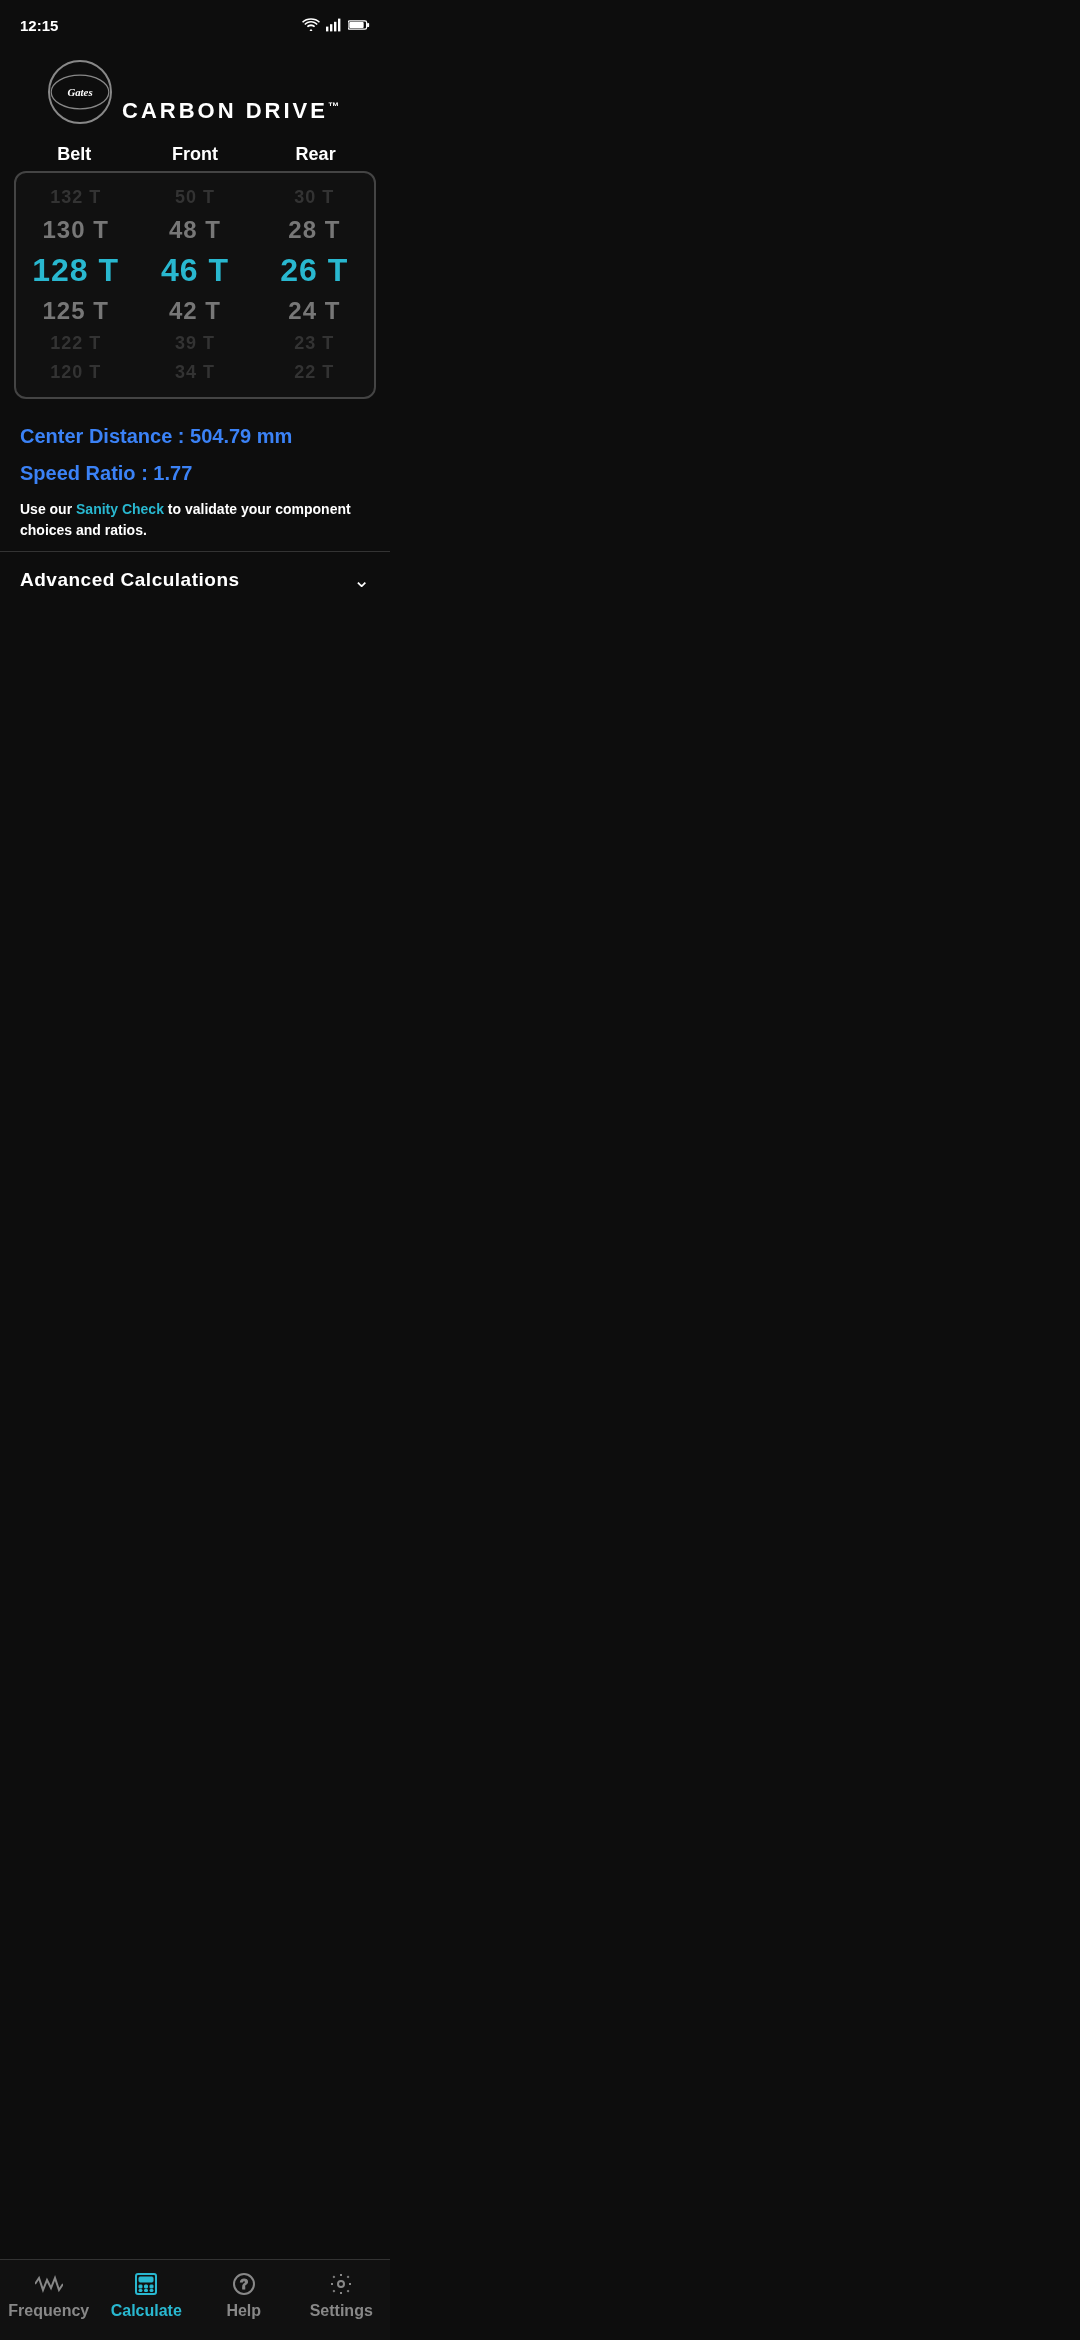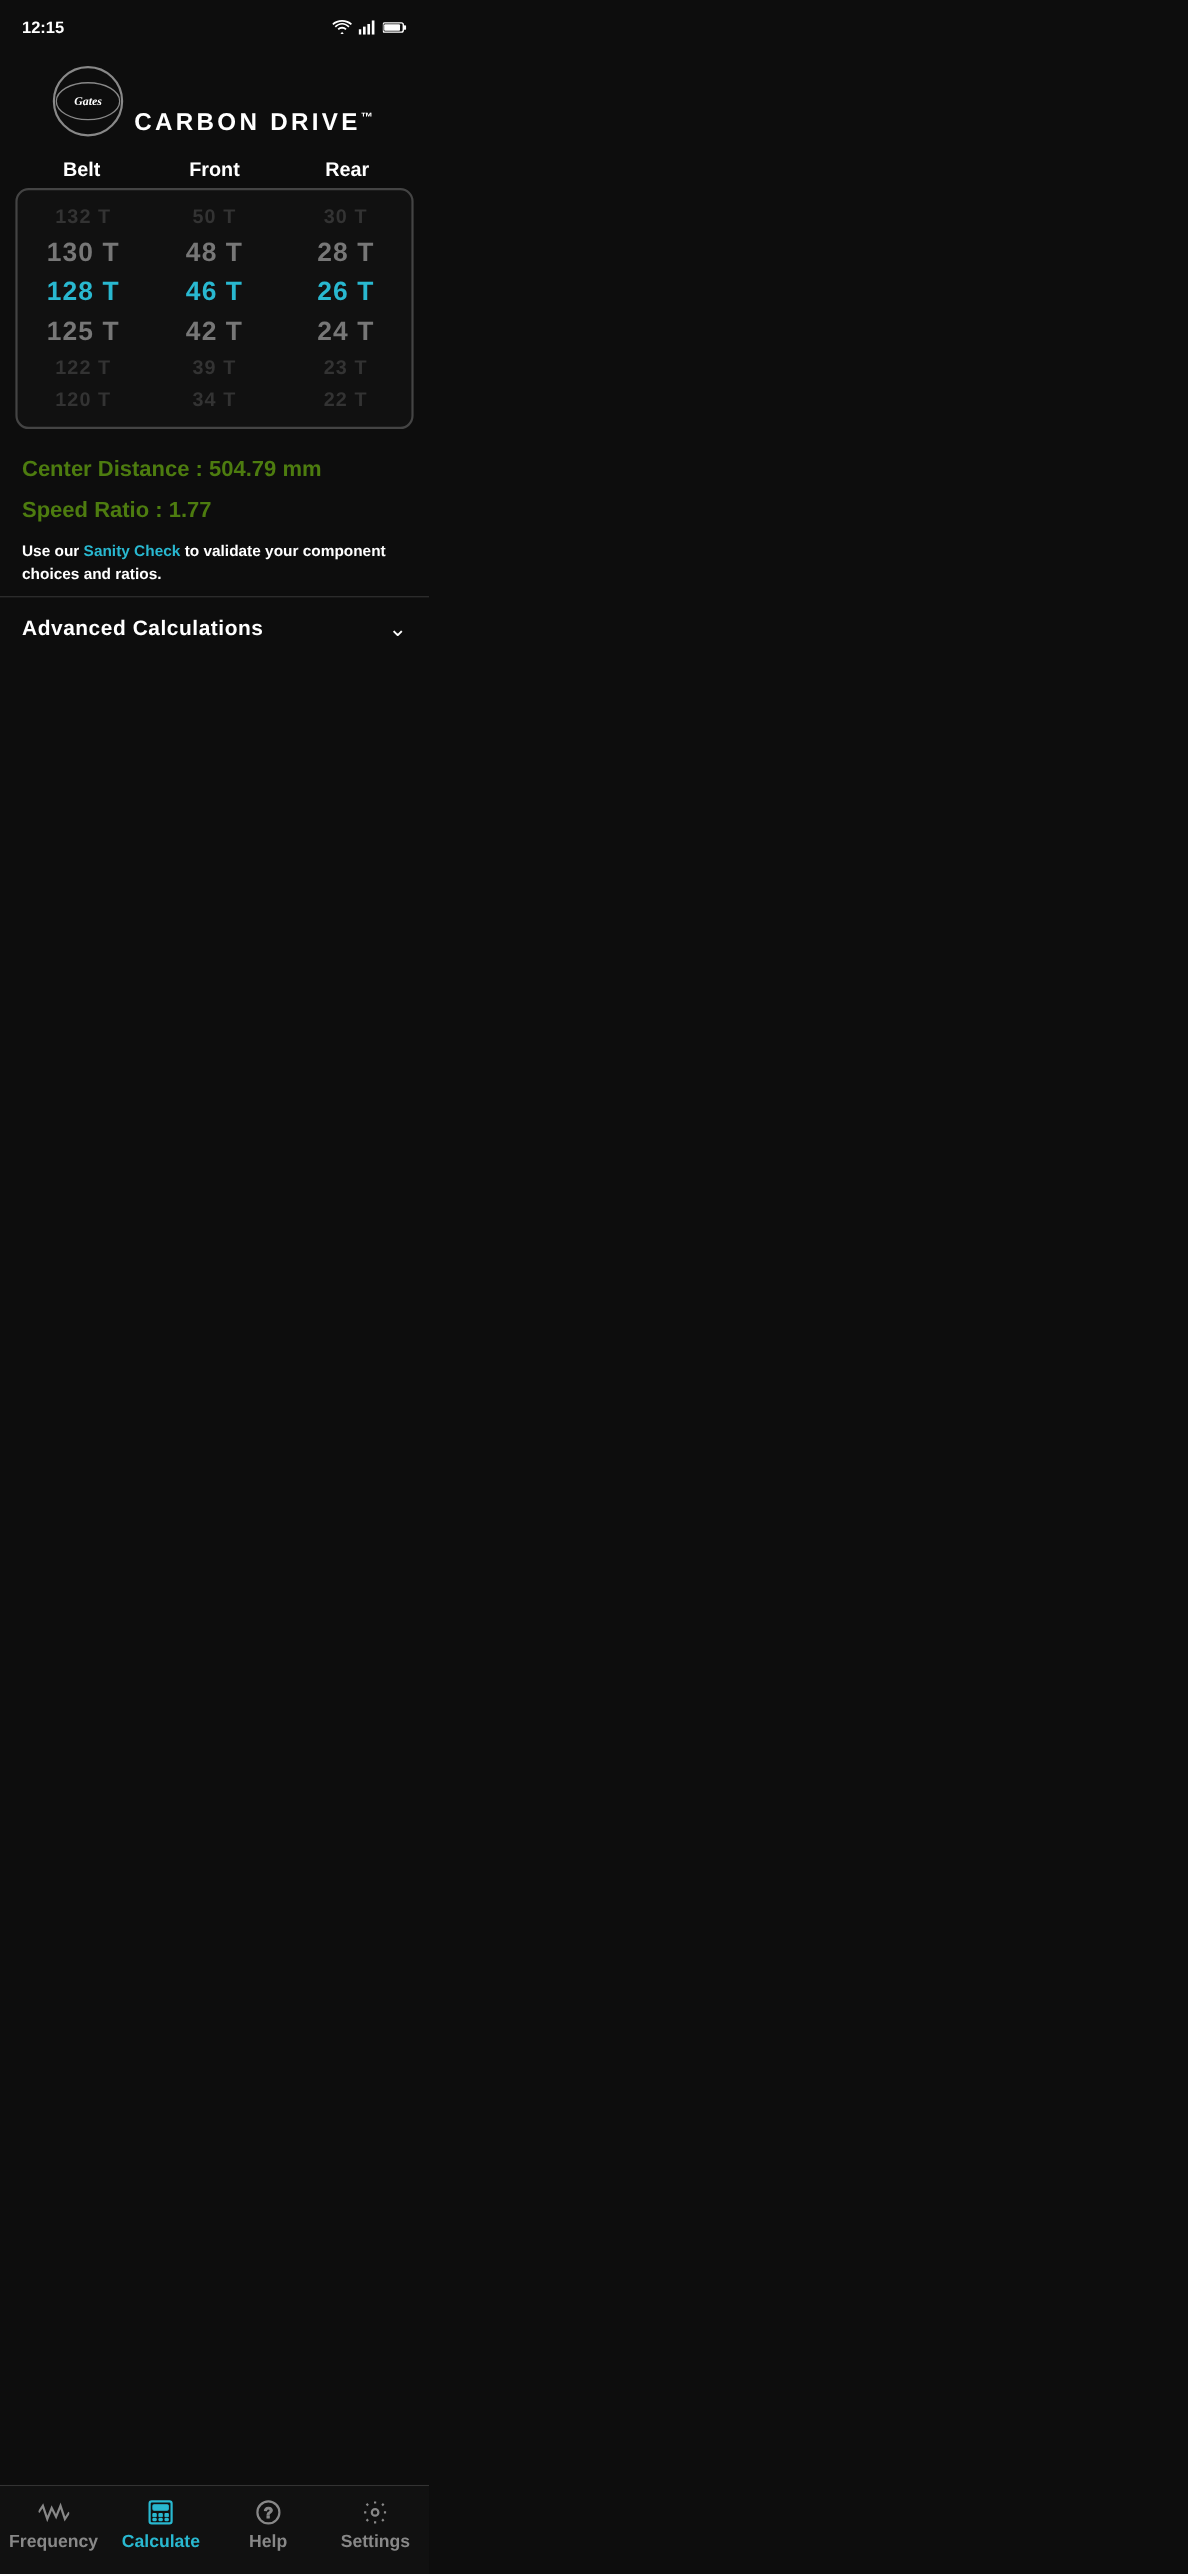--- a/index.html
+++ b/index.html
@@ -99,35 +99,35 @@
       font-weight: 700;
       color: #555;
       letter-spacing: 1px;
     }
     .picker-cell.fade-more {
       color: #333;
       font-size: 18px;
     }
     .picker-cell.selected {
       color: #29b8d0;
-      font-size: 24px;
+      font-size: 32px;
     }
     .picker-cell.near {
       color: #777;
       font-size: 24px;
     }
 
     
     .info-section {
       padding: 10px 20px;
     }
     .info-line {
       font-size: 20px;
       font-weight: 700;
-      color: #4d7c0f;
+      color: #3b82f6;
       margin-bottom: 14px;
     }
     .sanity-line {
       font-size: 14px;
       font-weight: 700;
       color: #ffffff;
       line-height: 1.5;
     }
     .sanity-link {
       color: #29b8d0;

